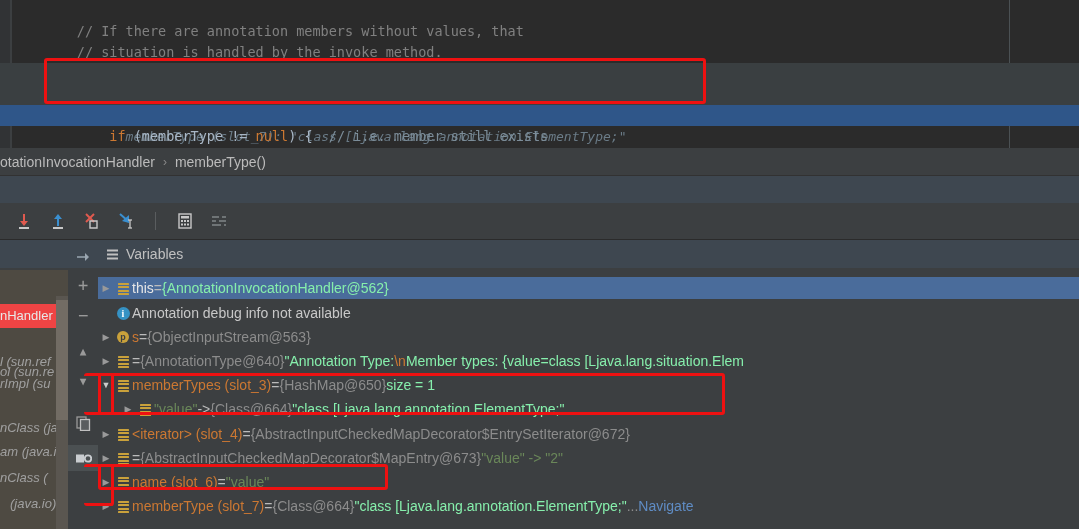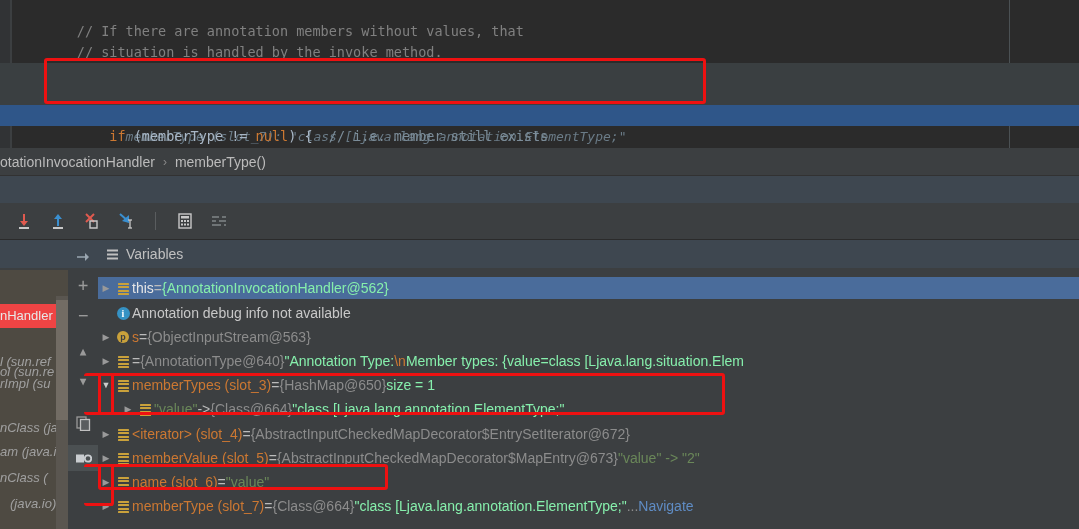--- a/index.html
+++ b/index.html
@@ -438,21 +438,20 @@
     <div class="vrow" style="top:179px;">
       <span class="tri">▶</span>
       <span class="vicon">
         <span class="icon-obj">
             <i></i>
             <i></i>
             <i></i>
             <i></i>
           </span>
       </span>
-      <span class="vname">memberValue (slot_5)</span>
       <span class="veq"> = </span>
       <span class="vref">{AbstractInputCheckedMapDecorator$MapEntry@673}</span>
       <span class="vstr"> "value" -&gt; "2"</span>
     </div>
 
     <div class="vrow" style="top:203px;">
       <span class="tri">▶</span>
       <span class="vicon">
         <span class="icon-obj">
             <i></i>

